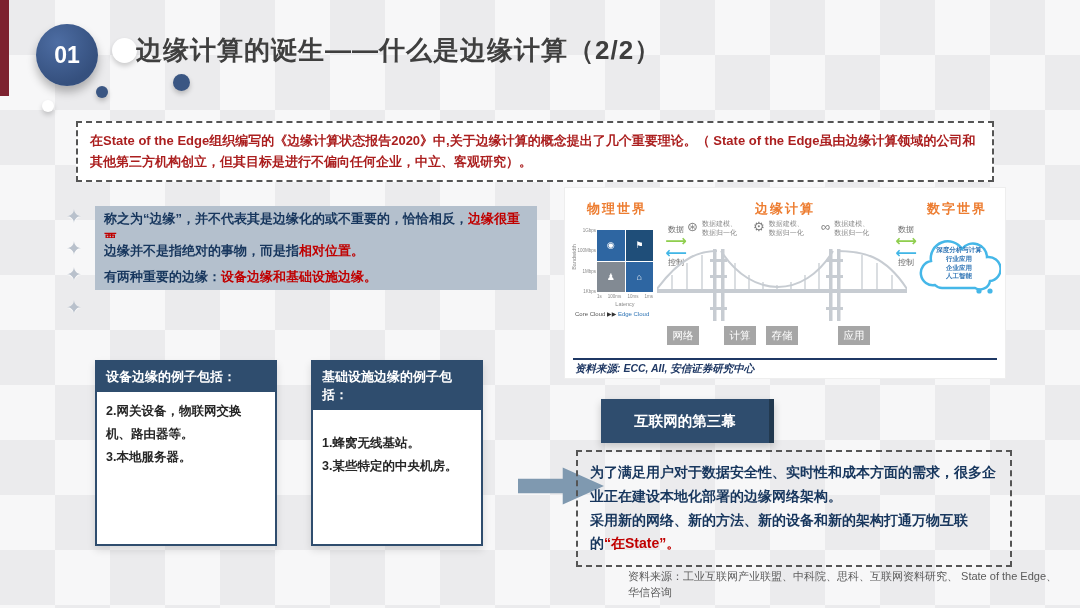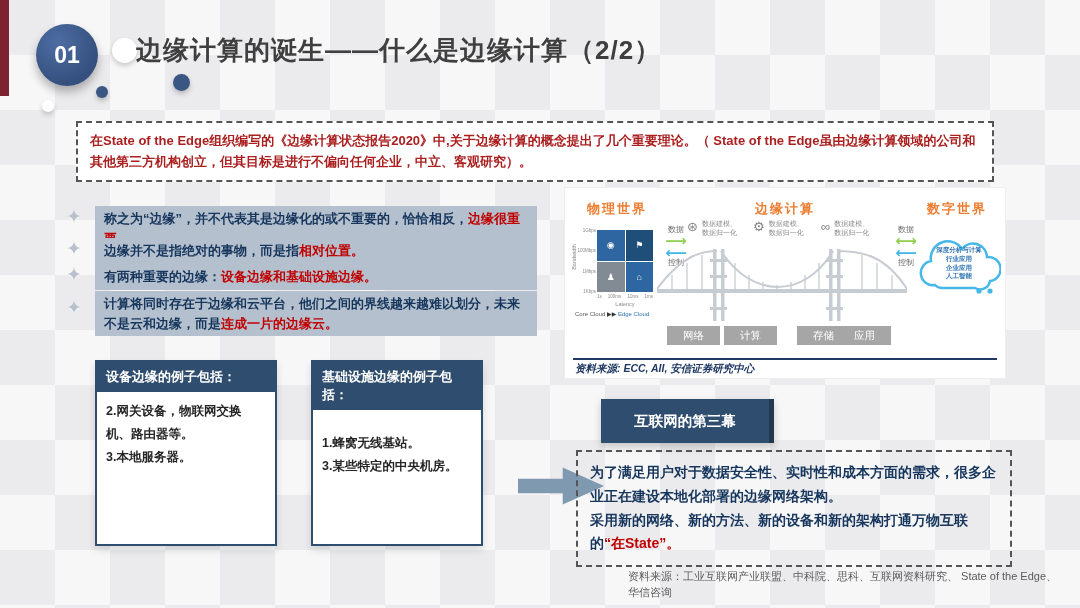--- a/index.html
+++ b/index.html
@@ -29,21 +29,21 @@
   .ex-box{width:182px;height:186px;border:2px solid #2f4d6e;background:#fff;box-sizing:border-box;box-shadow:0 4px 8px rgba(0,0,0,.12);}
   .ex-head{background:#2f4d6e;color:#fff;font-size:13px;font-weight:700;padding:6px 9px;}
   .ex-body{padding:8px 9px;font-size:12.5px;font-weight:700;color:#262626;line-height:1.85;}
   .panel{left:565px;top:188px;width:440px;height:190px;background:#fff;box-shadow:0 0 0 1px #eee;}
   .col-head{color:#ed7d31;font-weight:700;font-size:13px;letter-spacing:2px;white-space:nowrap;}
   .tinylab{font-size:7px;color:#8a8a8a;line-height:1.25;white-space:pre-line;}
   .flow-label{font-size:8px;color:#6a6a6a;line-height:1.1;}
   .arrow-green{color:#8fce4e;font-size:15px;font-weight:700;line-height:.8;}
   .arrow-blue{color:#41b6e6;font-size:15px;font-weight:700;line-height:.8;}
   .node-icon{font-size:13px;color:#7f7f7f;line-height:1;}
-  .layer-box{position:absolute;top:138px;width:53px;height:19px;background:#a6a6a6;color:#fff;
+  .layer-box{position:absolute;top:138px;width:32px;height:19px;background:#a6a6a6;color:#fff;
     font-size:10.5px;display:flex;align-items:center;justify-content:center;}
   .panel-divider{position:absolute;left:8px;right:8px;top:170px;height:2px;background:#1f3864;}
   .panel-source{position:absolute;left:10px;top:174px;font-size:10.5px;font-style:italic;color:#1f3864;font-weight:600;}
   .cloud-text{font-size:6.5px;color:#2e74b5;text-align:center;line-height:1.35;font-weight:700;}
   .mini{left:10px;top:40px;width:80px;height:100px;}
   .mini .grid{position:absolute;left:22px;top:2px;width:56px;height:62px;display:grid;grid-template-columns:1fr 1fr;grid-template-rows:1fr 1fr;gap:1px;background:#fff;}
   .mini .cell{display:flex;align-items:center;justify-content:center;color:#fff;font-size:9px;}
   .mini .yticks{position:absolute;left:0;top:0;width:21px;height:66px;display:flex;flex-direction:column;justify-content:space-between;text-align:right;}
   .mini .yticks span{font-size:4.5px;color:#8a8a8a;}
   .mini .xticks{position:absolute;left:22px;top:66px;width:56px;display:flex;justify-content:space-between;}
@@ -78,21 +78,20 @@
   <div class="abs sparkle" style="left:66px;top:207px;">✦</div>
   <div class="abs bullet" style="top:206px;"><span>称之为“边缘”，并不代表其是边缘化的或不重要的，恰恰相反，</span><span class="red-seg">边缘很重要。</span></div>
 
   <div class="abs sparkle" style="left:66px;top:239px;">✦</div>
   <div class="abs bullet" style="top:238px;"><span>边缘并不是指绝对的事物，而是指</span><span class="red-seg">相对位置。</span></div>
 
   <div class="abs sparkle" style="left:66px;top:265px;">✦</div>
   <div class="abs bullet" style="top:264px;"><span>有两种重要的边缘：</span><span class="red-seg">设备边缘和基础设施边缘。</span></div>
 
   <div class="abs sparkle" style="left:66px;top:298px;">✦</div>
-  <div class="abs bullet" style="top:291px;"><span>计算将同时存在于边缘和云平台，他们之间的界线越来越难以划分，未来不是云和边缘，而是</span><span class="red-seg">连成一片的边缘云。</span></div>
 
   <div class="abs ex-box" style="left:95px;top:360px;">
     <div class="ex-head">设备边缘的例子包括：</div>
     <div class="ex-body">
       <div>2.网关设备，物联网交换机、路由器等。</div>
       <div>3.本地服务器。</div>
     </div>
   </div>
 
   <div class="abs ex-box" style="left:311px;top:360px;width:172px;">
@@ -211,21 +210,21 @@
       <div class="abs cloud-text" style="left:8px;top:16px;width:68px;">
         <div>深度分析与计算</div>
         <div>行业应用</div>
         <div>企业应用</div>
         <div>人工智能</div>
       </div>
     </div>
 
     <div class="layer-box" style="left:102px;">网络</div>
     <div class="layer-box" style="left:159px;">计算</div>
-    <div class="layer-box" style="left:232px;">存储</div>
+    <div class="layer-box" style="left:201px;">存储</div>
     <div class="layer-box" style="left:273px;">应用</div>
 
     <div class="panel-divider"></div>
     <div class="panel-source">资料来源: ECC, AII, 安信证券研究中心</div>
   </div>
 
   <div class="abs third-head">互联网的第三幕</div>
   <div class="abs block-arrow"></div>
   <div class="abs third-body"><span>为了满足用户对于数据安全性、实时性和成本方面的需求，很多企业正在建设本地化部署的边缘网络架构。
 采用新的网络、新的方法、新的设备和新的架构打通万物互联的</span><span class="red-seg">“在State”。</span></div>

